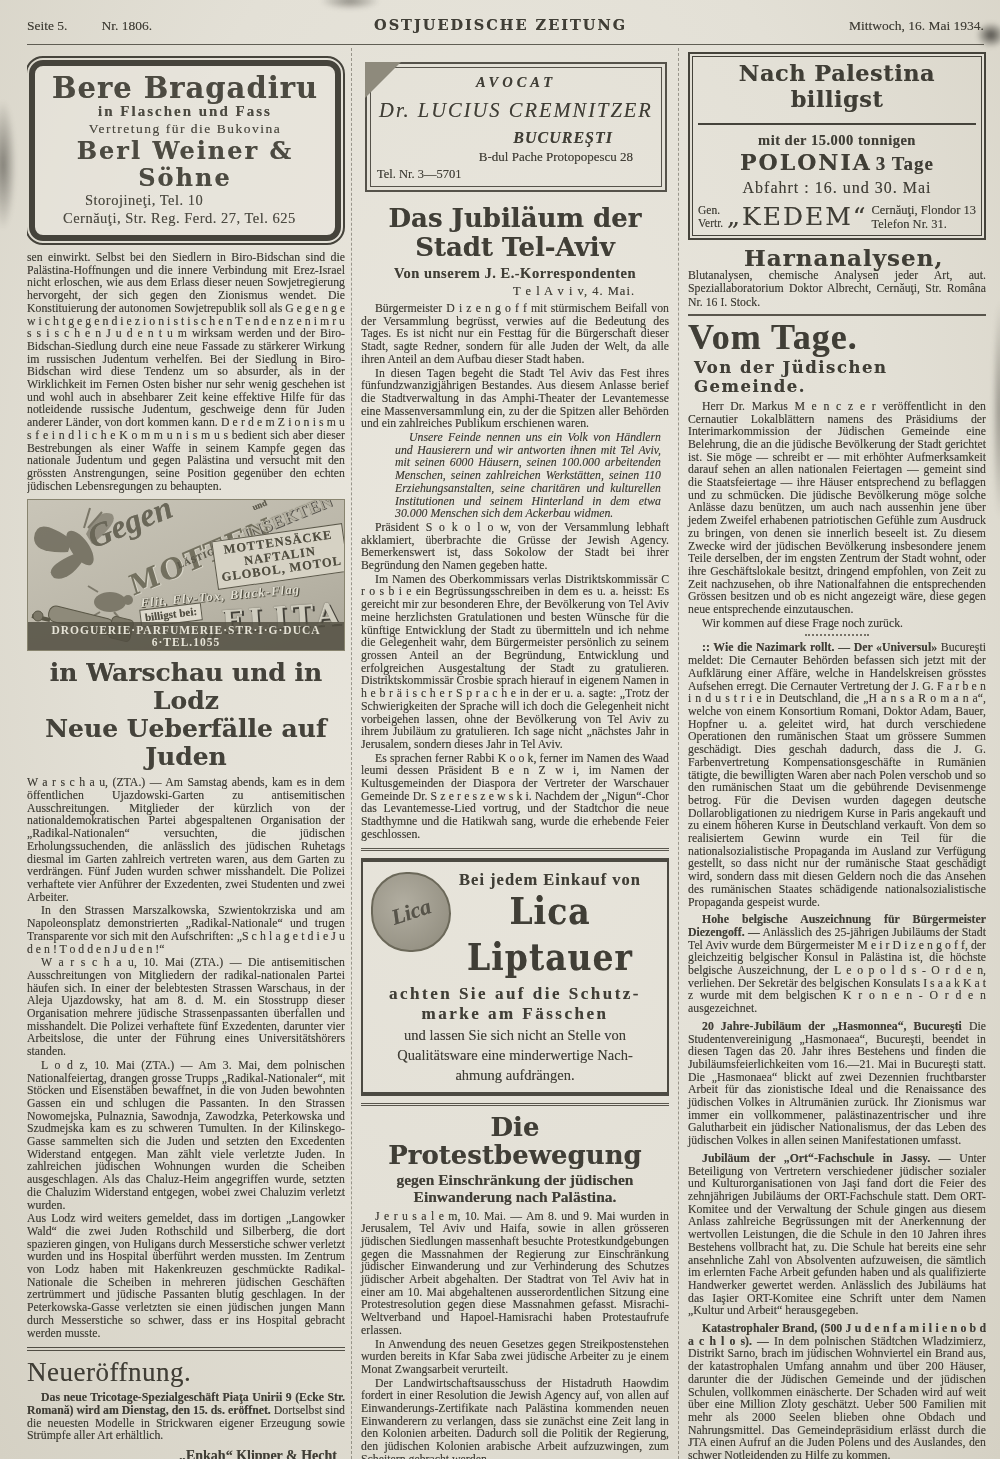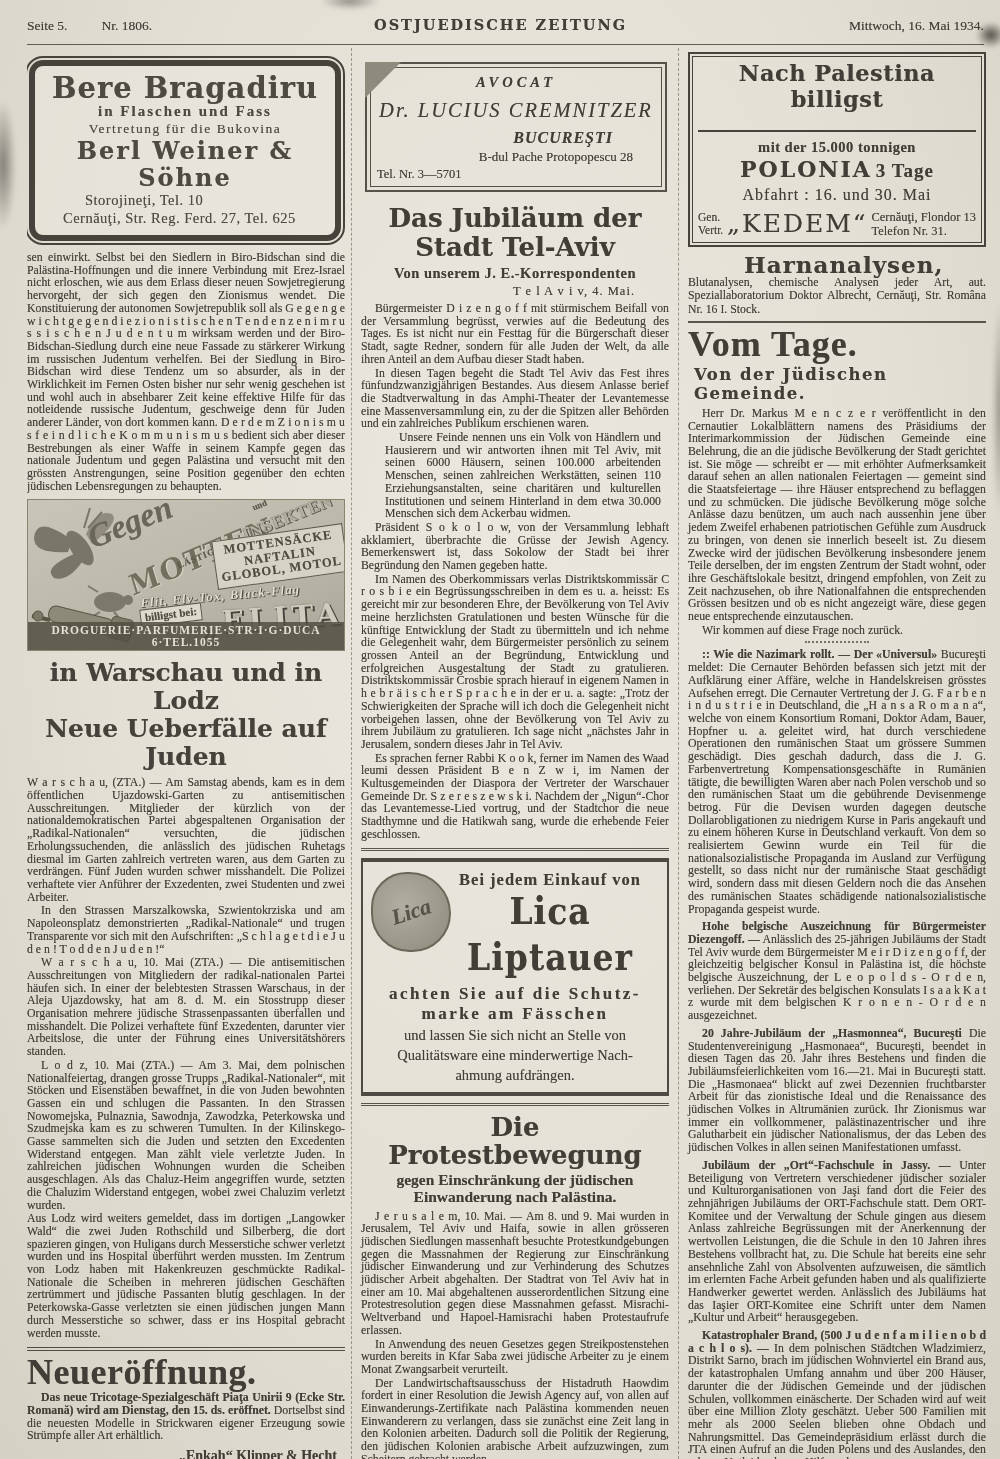--- a/index.html
+++ b/index.html
@@ -20,21 +20,21 @@
   .hdr-rule{position:absolute;top:44px;left:27px;right:16px;border-top:1.7px solid rgba(73,70,61,.85);}
 
   .cols{position:absolute;top:48px;left:27px;right:14px;bottom:0;display:flex;}
   .col{box-sizing:border-box;overflow:hidden;}
   .col-left{width:324px;padding-right:6px;}
   .col-mid{width:328px;padding:0 9px;border-left:1px dashed rgba(90,86,75,.55);border-right:1px dashed rgba(90,86,75,.55);}
   .col-right{flex:1;padding-left:9px;}
 
   p.b{font-size:11.8px;line-height:12.7px;text-align:justify;margin:0 0 1px 0;text-indent:14px;}
   p.b.noind{text-indent:0;}
-  p.b.inset{margin-left:24px;margin-right:8px;}
+  p.b.inset{margin-left:34px;margin-right:8px;font-style:italic;}
   .boldlead{font-weight:bold;}
 
   .sep-d{border-top:3px double rgba(73,70,61,.9);margin:7px 0;}
   .sep-h{border-top:4px double rgba(73,70,61,.95);margin:8px 0 6px 0;}
   .sep-mini{width:64px;margin:5px auto;border-top:2px dotted rgba(90,86,75,.8);}
 
   
   .ad-brag{margin:12px 4px 10px 2px;border:6px solid #45433b;border-radius:14px;outline:2px solid #45433b;outline-offset:2px;
     padding:7px 6px 8px;background:rgba(233,230,221,.6);color:#4c4a41;}
   .bg1{font-family:"DejaVu Serif",serif;font-weight:bold;font-size:29px;line-height:30px;text-align:center;letter-spacing:1px;}
@@ -62,21 +62,21 @@
   .ad-elita .cheap{position:absolute;left:112px;top:106px;width:58px;background:#ddd9cc;border:1px solid #5b584a;transform:rotate(-7deg);
     font-weight:bold;font-size:11px;line-height:11.5px;text-align:center;color:#4e4b3e;padding:2px 1px;}
   .ad-elita .elita{position:absolute;left:172px;top:100px;font-family:"DejaVu Serif",serif;font-weight:bold;font-size:30px;letter-spacing:4px;
     transform:rotate(-4deg);color:#cfccbe;text-shadow:0 0 1px #45433b,2px 2px 0 #45433b;}
   .ad-elita .footer{position:absolute;left:0;right:0;bottom:0;background:rgba(82,79,66,.85);color:#e6e3d6;text-align:center;
     font-weight:bold;font-size:11.5px;letter-spacing:1px;padding:2px 4px;}
   .ad-elita svg{position:absolute;}
 
   .h-war{font-family:"DejaVu Serif",serif;font-weight:bold;font-size:25px;line-height:28px;text-align:center;margin:8px 0 5px;color:#44423a;}
 
-  .h-neu{font-weight:bold;font-size:36px;line-height:30px;margin:2px 0 4px;letter-spacing:.5px;}
+  .h-neu{font-weight:normal;font-size:27px;line-height:30px;margin:2px 0 4px;letter-spacing:.5px;}
   .sig{font-weight:bold;font-size:14px;text-align:right;padding-right:8px;margin-top:6px;}
 
   
   .ad-avocat{position:relative;margin:14px 2px 12px 4px;border:2px solid #55524a;box-shadow:inset 0 0 0 3px rgba(227,224,214,1),inset 0 0 0 4px #55524a;
     padding:10px 10px 8px;}
   .fold{position:absolute;left:-2px;top:-2px;width:0;height:0;border-top:36px solid #8e8a7c;border-right:36px solid transparent;}
   .av1{font-style:italic;font-weight:bold;letter-spacing:4px;font-size:14.5px;text-align:center;}
   .av2{font-style:italic;font-size:20.5px;letter-spacing:2px;text-align:center;margin-top:8px;}
   .av3{font-style:italic;font-weight:bold;font-size:16px;letter-spacing:1px;text-align:right;padding-right:42px;margin-top:7px;}
   .av4{font-size:13px;text-align:right;padding-right:22px;margin-top:2px;}
@@ -97,21 +97,21 @@
     transform:scaleY(1.15);margin-top:4px;margin-bottom:10px;}
   .lc3{font-weight:bold;font-size:17px;letter-spacing:2.5px;text-align:center;line-height:20px;}
   .lc4{font-size:14.5px;text-align:center;line-height:17px;margin-top:3px;}
 
   .h-prot{font-family:"DejaVu Serif",serif;font-weight:bold;font-size:26px;text-align:center;line-height:28px;margin:6px 0 2px;}
   .sub-prot{font-weight:bold;font-size:15.5px;text-align:center;line-height:17.5px;}
 
   
   .ad-kedem{border:2px solid #45433b;box-shadow:inset 0 0 0 2px rgba(227,224,214,1),inset 0 0 0 3px #45433b;padding:6px 8px 7px;margin:4px 0 8px;}
   .kd1{font-family:"DejaVu Serif",serif;font-weight:bold;font-size:22.5px;text-align:center;letter-spacing:.5px;
-    border-bottom:2px solid #45433b;padding-bottom:18px;margin-bottom:6px;transform-origin:center;}
+    border-bottom:2px solid #45433b;padding-bottom:11px;margin-bottom:6px;transform-origin:center;}
   .kd2{text-align:center;font-weight:bold;margin-bottom:4px;}
   .kd2 .a{font-size:14.5px;letter-spacing:.5px;}
   .kd2 .b{font-family:"DejaVu Serif",serif;font-size:22px;letter-spacing:2px;}
   .kd2 .c{font-size:19px;letter-spacing:1px;}
   .kd3{font-size:16px;text-align:center;letter-spacing:1px;margin-bottom:5px;}
   .kdrow{display:flex;align-items:center;justify-content:space-between;}
   .kgen{font-size:11.5px;line-height:12.5px;}
   .kbrand{font-family:"DejaVu Serif",serif;font-size:25px;letter-spacing:2px;}
   .kaddr{font-size:12.5px;line-height:14px;}
 

